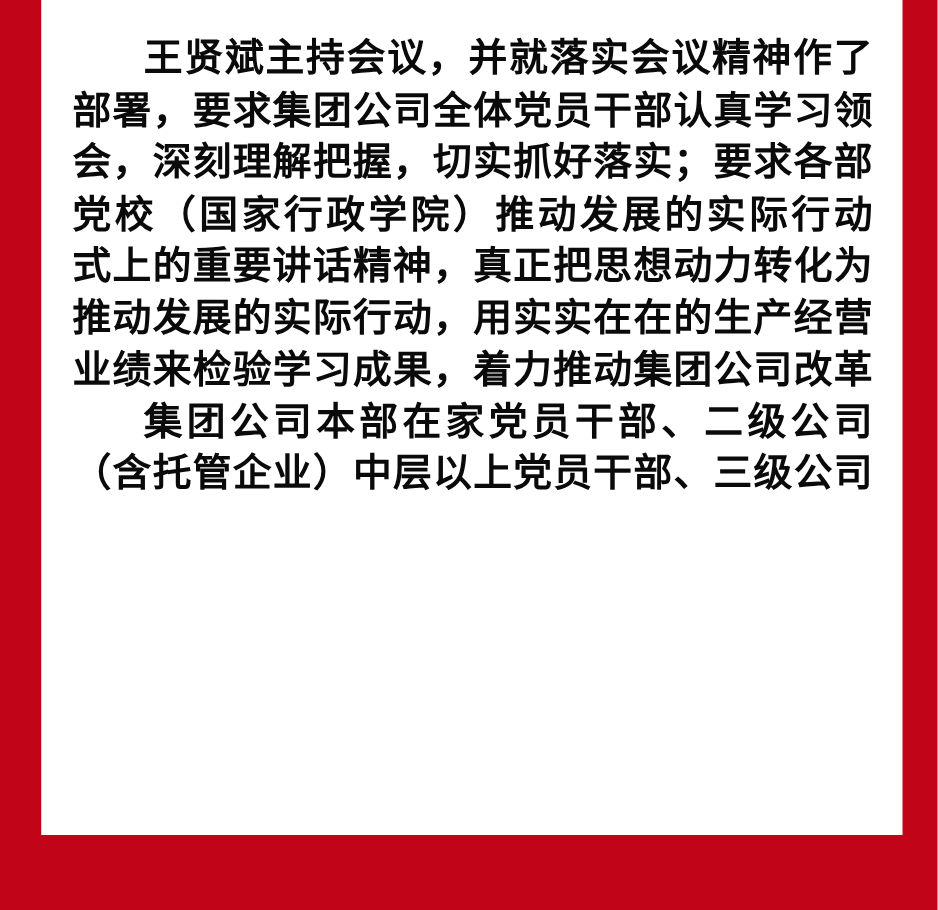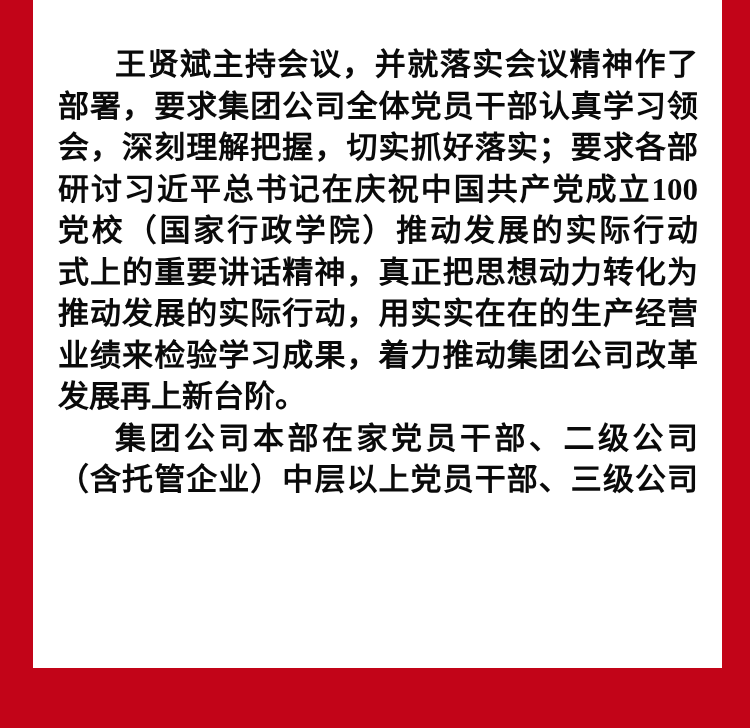--- a/index.html
+++ b/index.html
@@ -17,21 +17,21 @@
     position: absolute;
     left: 33px;
     top: 0;
     width: 689px;
     height: 668px;
     background: var(--card-white, #ffffff);
   }
   .text-block {
     position: absolute;
     left: 25px;
-    top: 44px;
+    top: 26px;
     width: 640px;
   }
   .line {
     font-family: "Liberation Serif", "DejaVu Serif", serif;
     font-weight: 700;
     font-size: 31px;
     line-height: 41.5px;
     height: 41.5px;
     color: var(--text-black, #0a0a0a);
     letter-spacing: 0;
@@ -48,26 +48,24 @@
 <body>
 
 <div class="page">
   <div class="content-card">
     <div class="text-block">
 
       <div>
         <div class="line justify indent">王贤斌主持会议，并就落实会议精神作了</div>
         <div class="line justify">部署，要求集团公司全体党员干部认真学习领</div>
         <div class="line justify">会，深刻理解把握，切实抓好落实；要求各部</div>
-        <div class="line justify">研讨习近平总书记在庆祝中国共产党成立100</div>
         <div class="line justify">党校（国家行政学院）推动发展的实际行动</div>
         <div class="line justify">式上的重要讲话精神，真正把思想动力转化为</div>
         <div class="line justify">推动发展的实际行动，用实实在在的生产经营</div>
         <div class="line justify">业绩来检验学习成果，着力推动集团公司改革</div>
-        <div class="line">发展再上新台阶。</div>
       </div>
 
       <div>
         <div class="line justify indent">集团公司本部在家党员干部、二级公司</div>
         <div class="line justify">（含托管企业）中层以上党员干部、三级公司</div>
       </div>
 
     </div>
   </div>
 </div>

